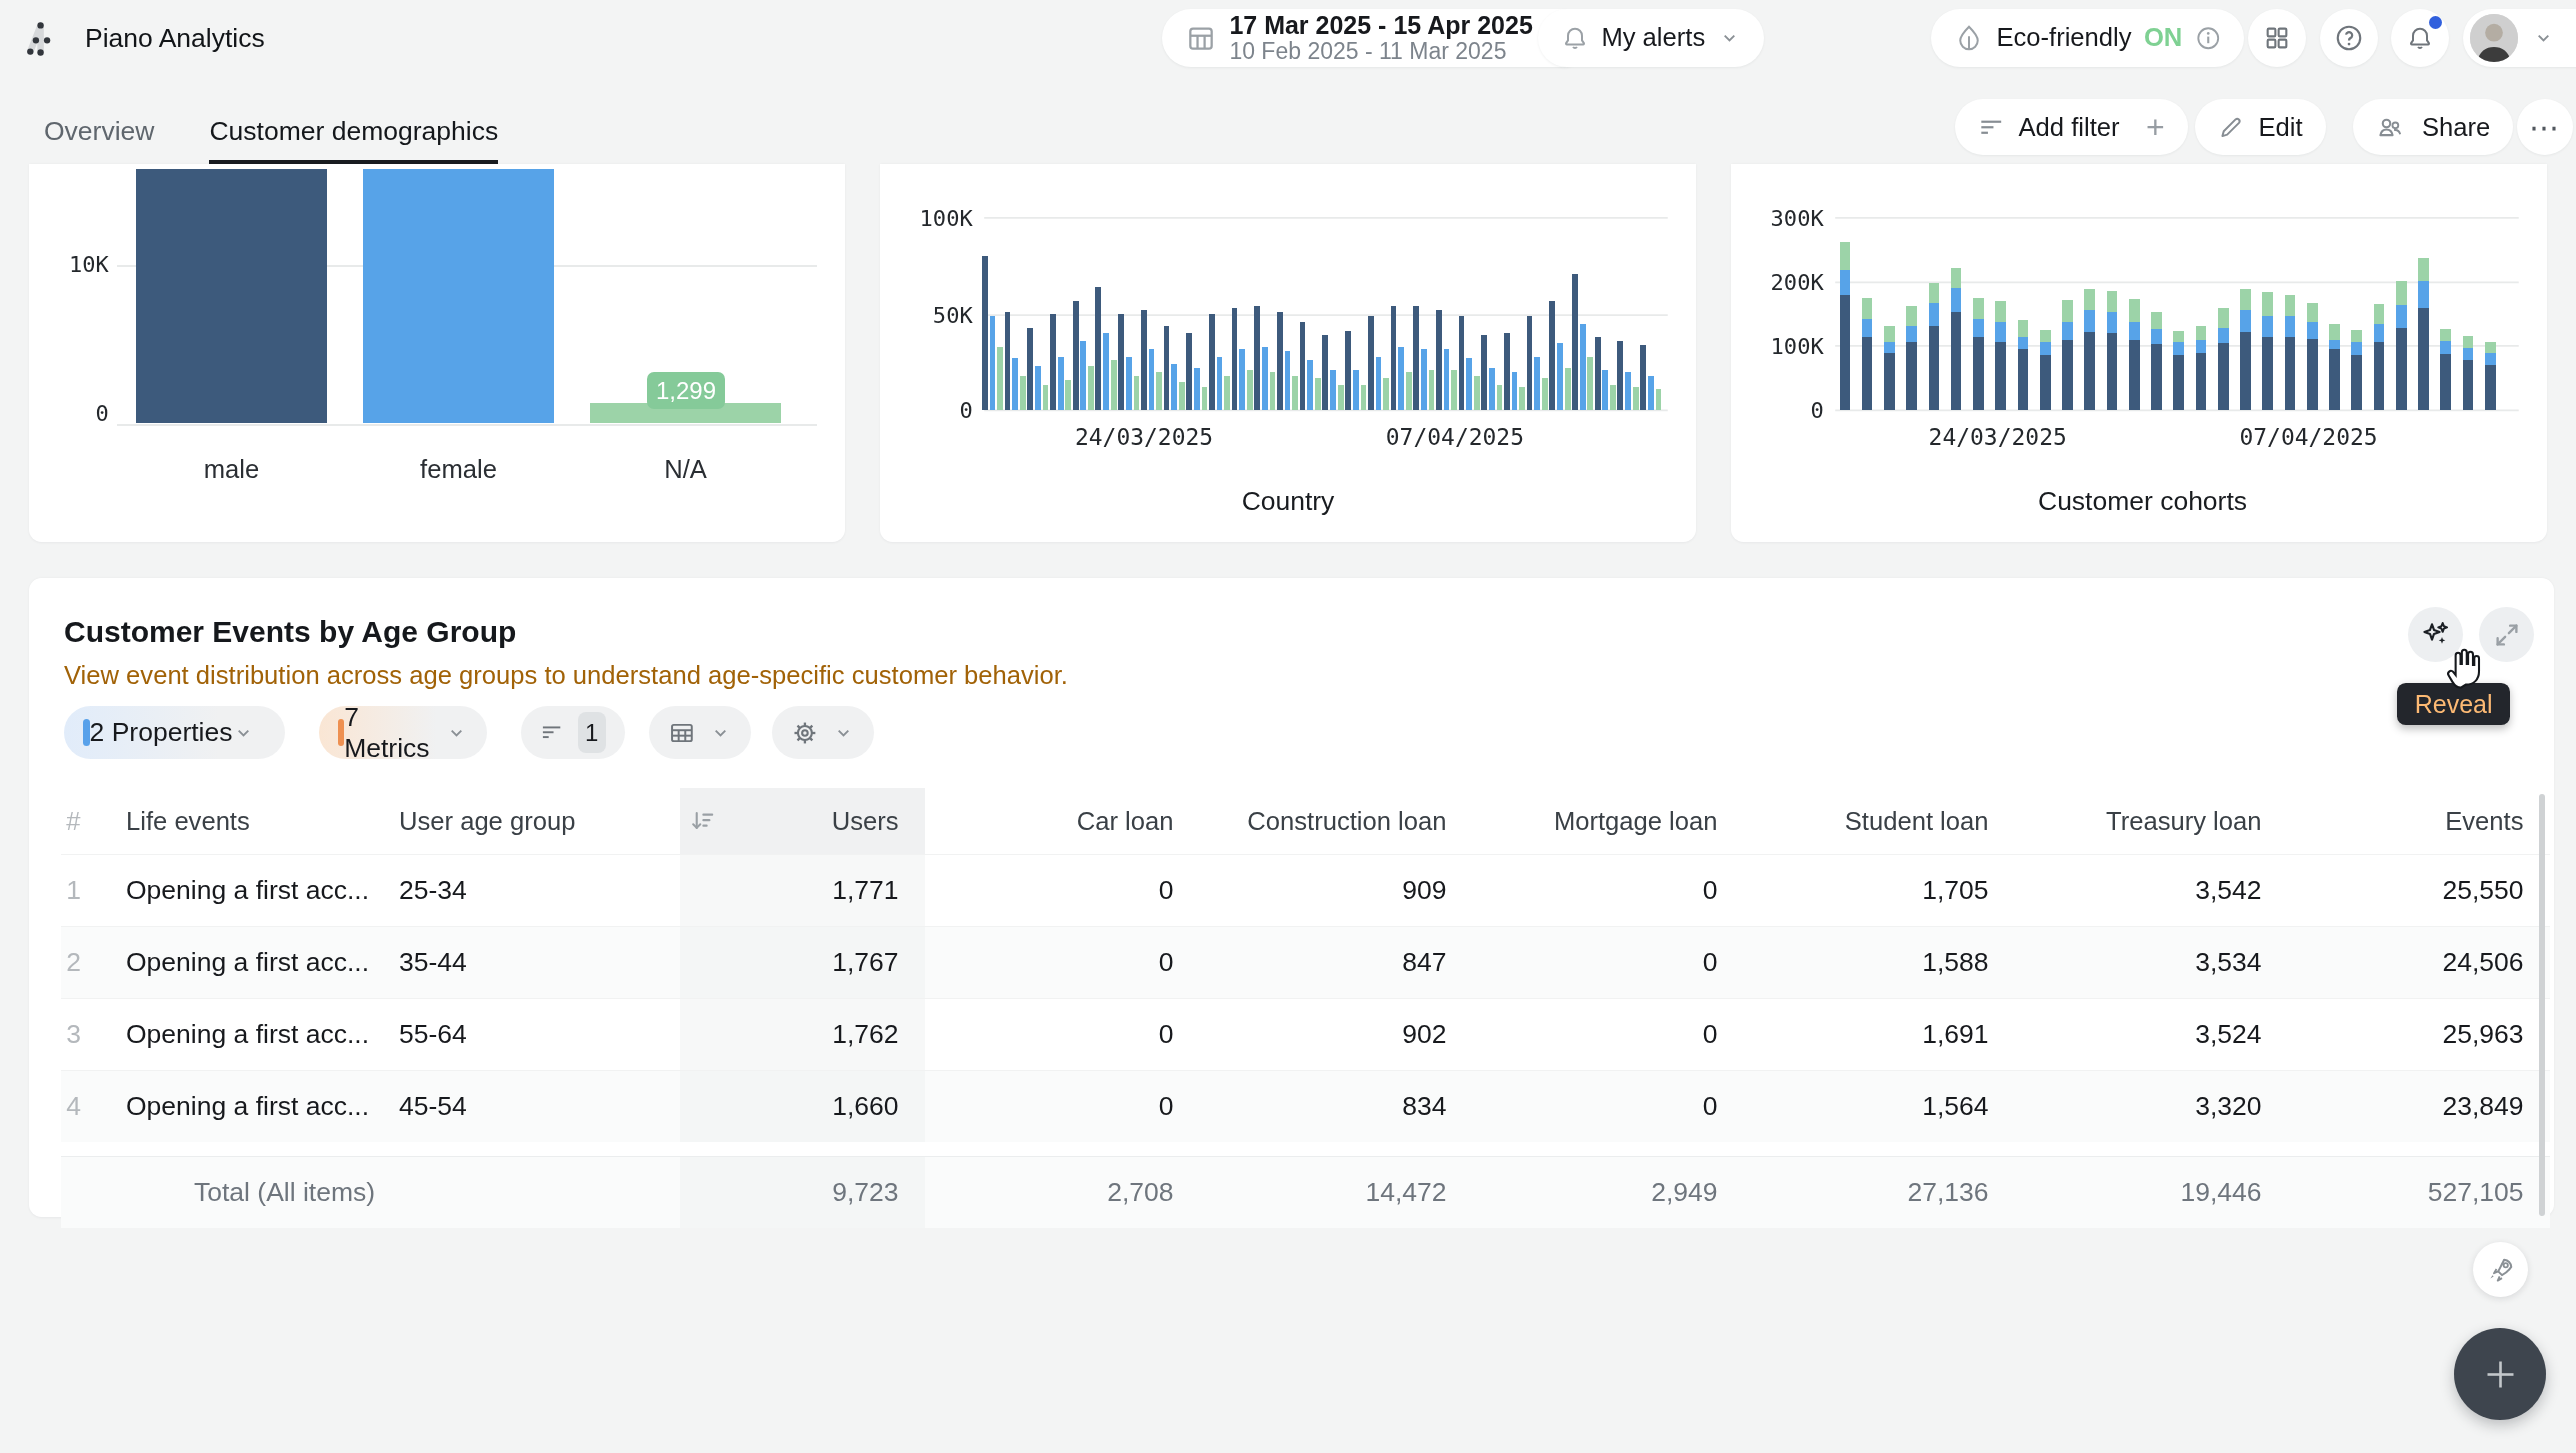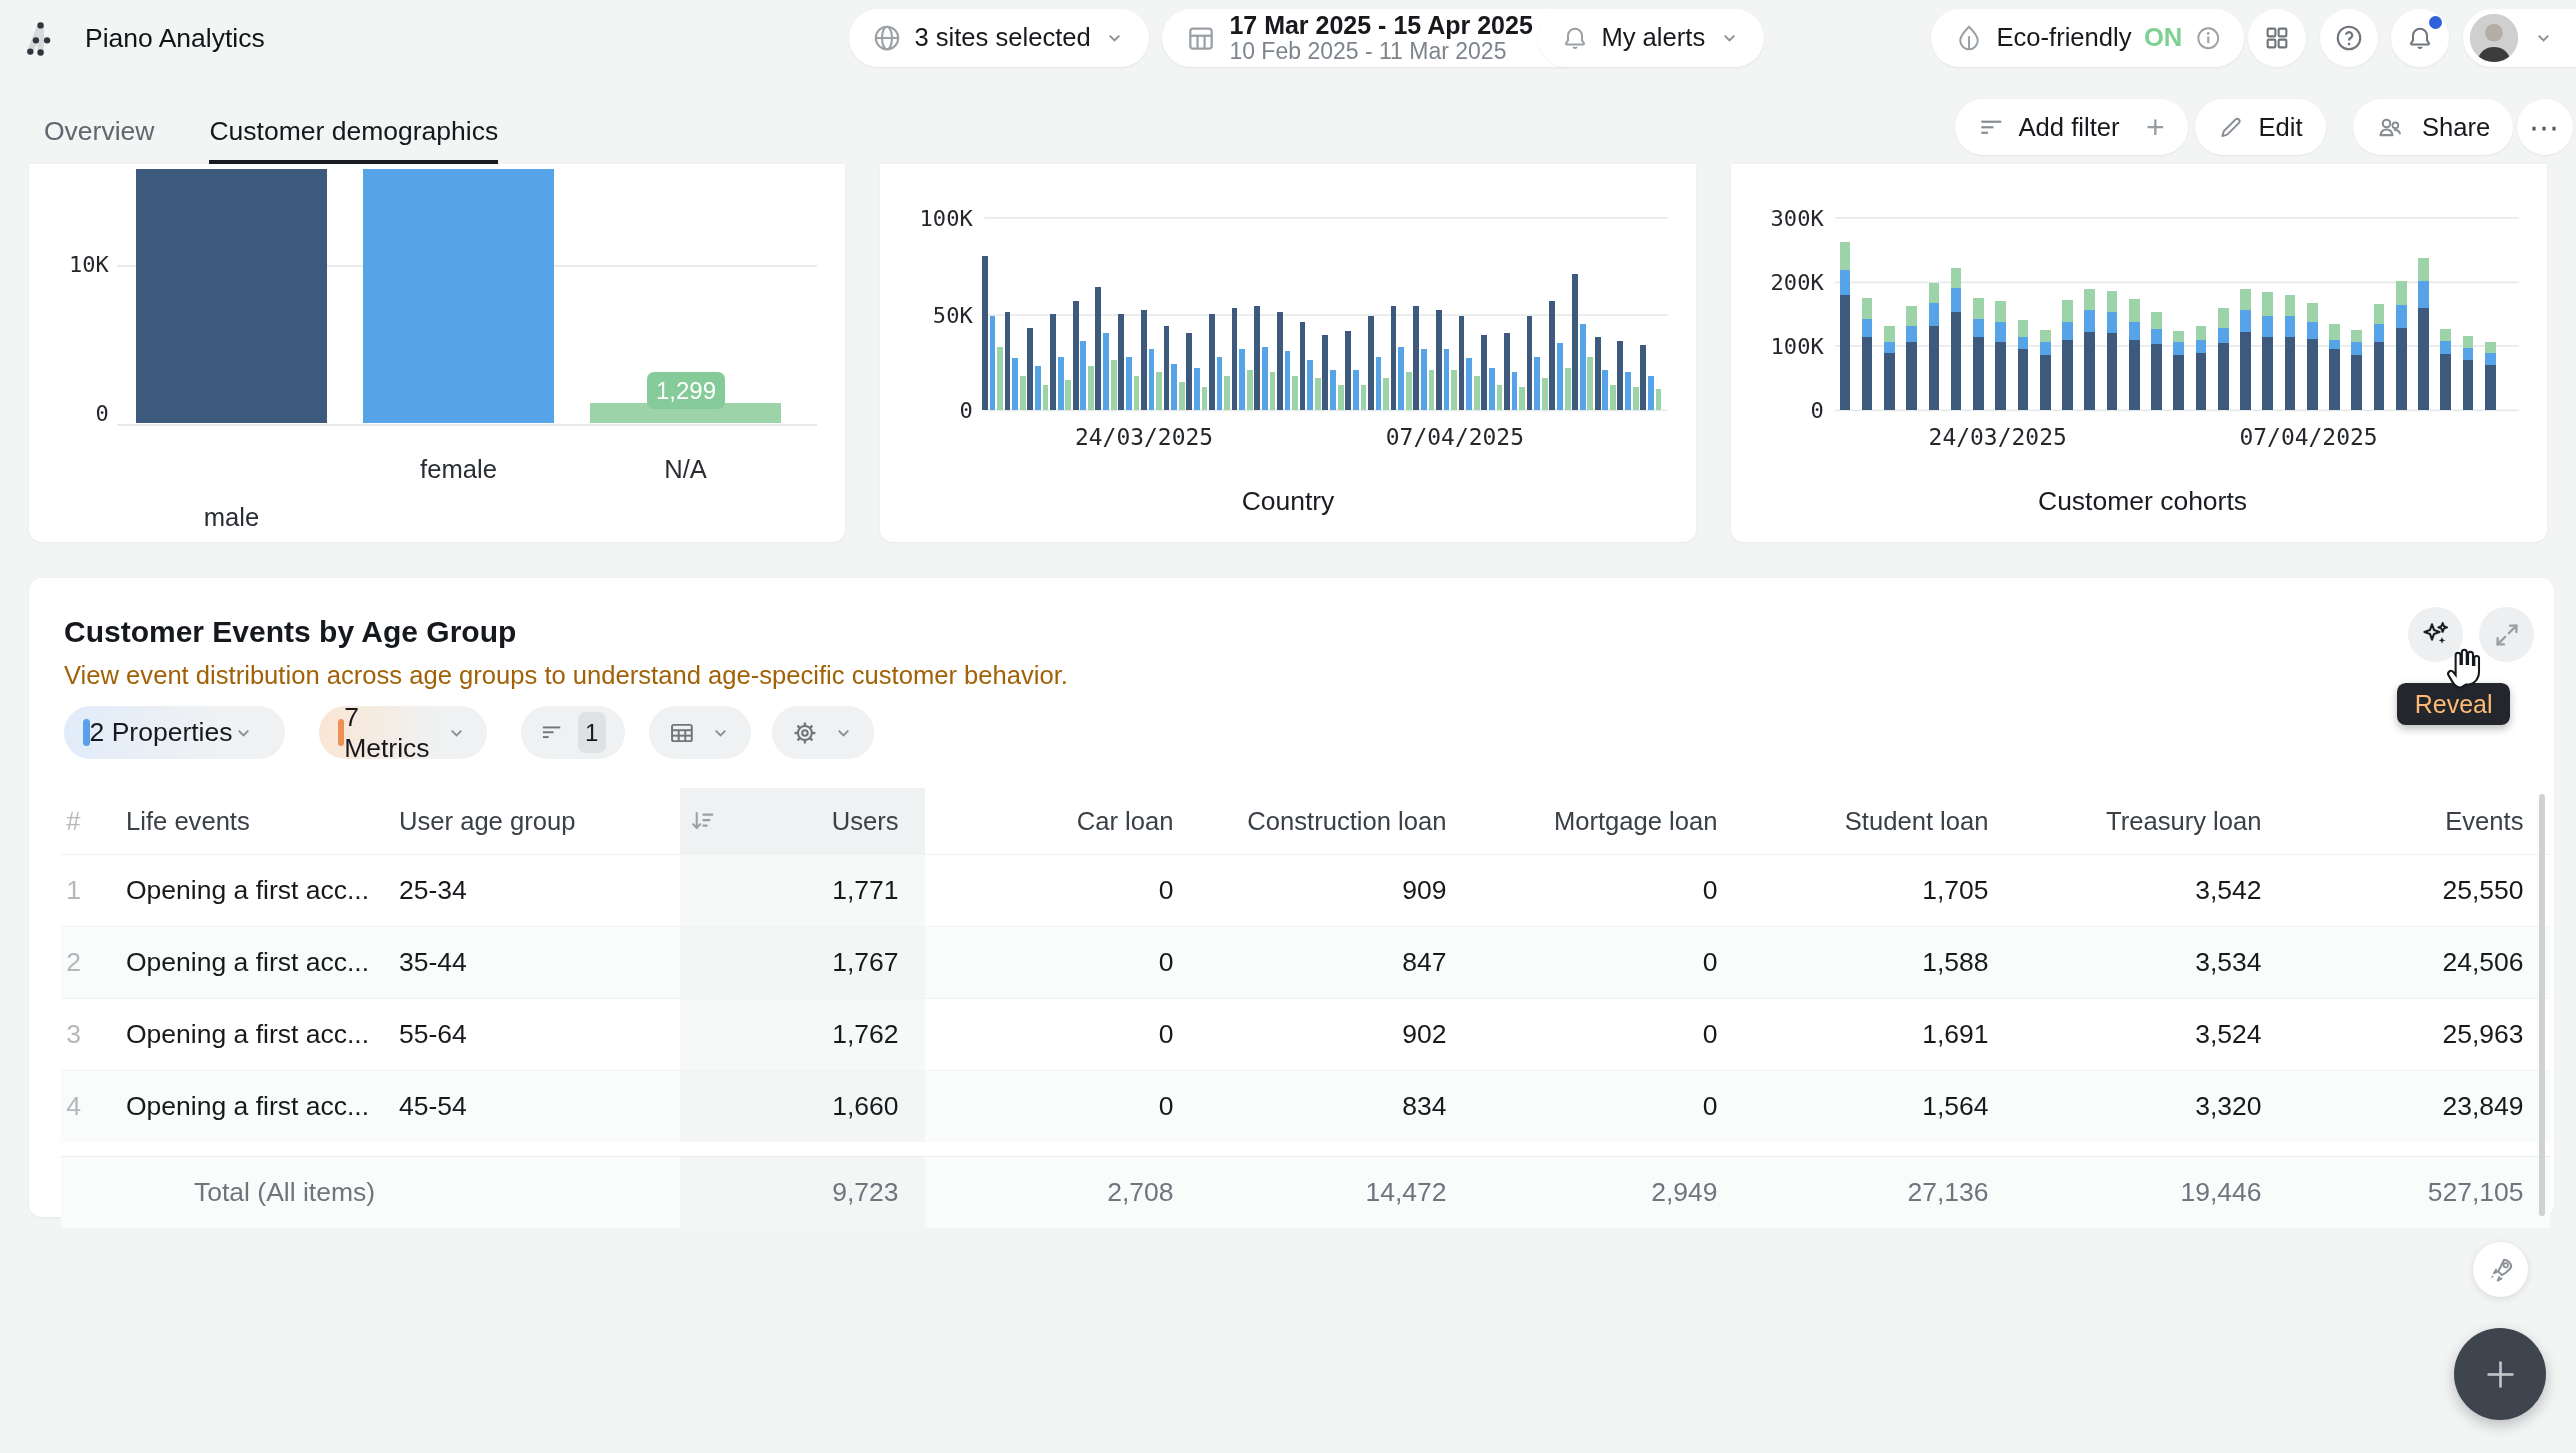--- a/index.html
+++ b/index.html
@@ -97,31 +97,20 @@
       <polyline points="10,36 21,8 21,37" fill="none" stroke="#d6d8da" stroke-width="7" stroke-linecap="round" stroke-linejoin="round"></polyline>
       <circle cx="10" cy="36" r="3.4" fill="#32363c"></circle>
         <circle cx="21" cy="8" r="3.4" fill="#32363c"></circle>
       <circle cx="21" cy="37" r="3.4" fill="#32363c"></circle>
         <circle cx="16" cy="24" r="3.4" fill="#32363c"></circle>
       <circle cx="28" cy="24" r="3.4" fill="#32363c"></circle>
     </svg>
     <span class="brand-title">Piano Analytics</span>
   </div>
 
-  <div class="pill" style="left:849px;top:8.8px;">
-    <svg width="30" height="30" viewBox="0 0 24 24">
-      <circle cx="12" cy="12" r="9" fill="none" stroke="#9ba1a6" stroke-width="1.7"></circle>
-      <ellipse cx="12" cy="12" rx="4" ry="9" fill="none" stroke="#9ba1a6" stroke-width="1.7"></ellipse>
-      <line x1="3" y1="12" x2="21" y2="12" stroke="#9ba1a6" stroke-width="1.7"></line>
-    </svg>
-    <span>3 sites selected</span>
-    <svg class="chev" width="23" height="23" viewBox="0 0 24 24">
-      <polyline points="7 10 12 15 17 10" fill="none" stroke="#8a9095" stroke-width="2"></polyline>
-    </svg>
-  </div>
 
   <div class="pill" style="left:1162px;top:8.8px;">
     <svg width="32" height="32" viewBox="0 0 24 24">
       <rect x="4" y="5" width="16" height="15" rx="2" fill="none" stroke="#9ba1a6" stroke-width="1.7"></rect>
       <line x1="4" y1="10.3" x2="20" y2="10.3" stroke="#9ba1a6" stroke-width="1.7"></line>
       <line x1="9.4" y1="10.3" x2="9.4" y2="20" stroke="#9ba1a6" stroke-width="1.7"></line>
       <line x1="14.7" y1="10.3" x2="14.7" y2="20" stroke="#9ba1a6" stroke-width="1.7"></line>
     </svg>
     <span class="datecol">
       <span class="date-primary">17 Mar 2025 - 15 Apr 2025</span>
@@ -235,21 +224,21 @@
     <span>⋯</span>
   </div>
 
   <div class="chart-card" style="left:29px;">
     <div class="gplot" id="gender-plot">
         <div class="gridline" style="top:101px;"></div>
         <div class="gridline" style="top:260px;"></div>
         <div class="yl" style="top:88px;">10K</div>
         <div class="yl" style="top:237px;">0</div>
         <div class="gbar" style="left:107px;top:5.3px;height:254px;background:#3d5a7c;"></div>
-        <div class="gcat" style="left:107px;margin-top:48px;">male</div>
+        <div class="gcat" style="left:107px;">male</div>
         <div class="gbar" style="left:334px;top:5.3px;height:254px;background:#57a3e8;"></div>
         <div class="gcat" style="left:334px;">female</div>
         <div class="gbar" style="left:561px;top:239px;height:20px;background:#9cd3a8;"></div>
         <div class="gcat" style="left:561px;">N/A</div>
         <div class="badge-val" style="background: rgb(133, 202, 153);">1,299</div>
       </div>
   </div>
 
   <div class="chart-card" style="left:880px;">
     <svg id="country-svg" width="816" height="378" viewBox="0 0 924 428">

